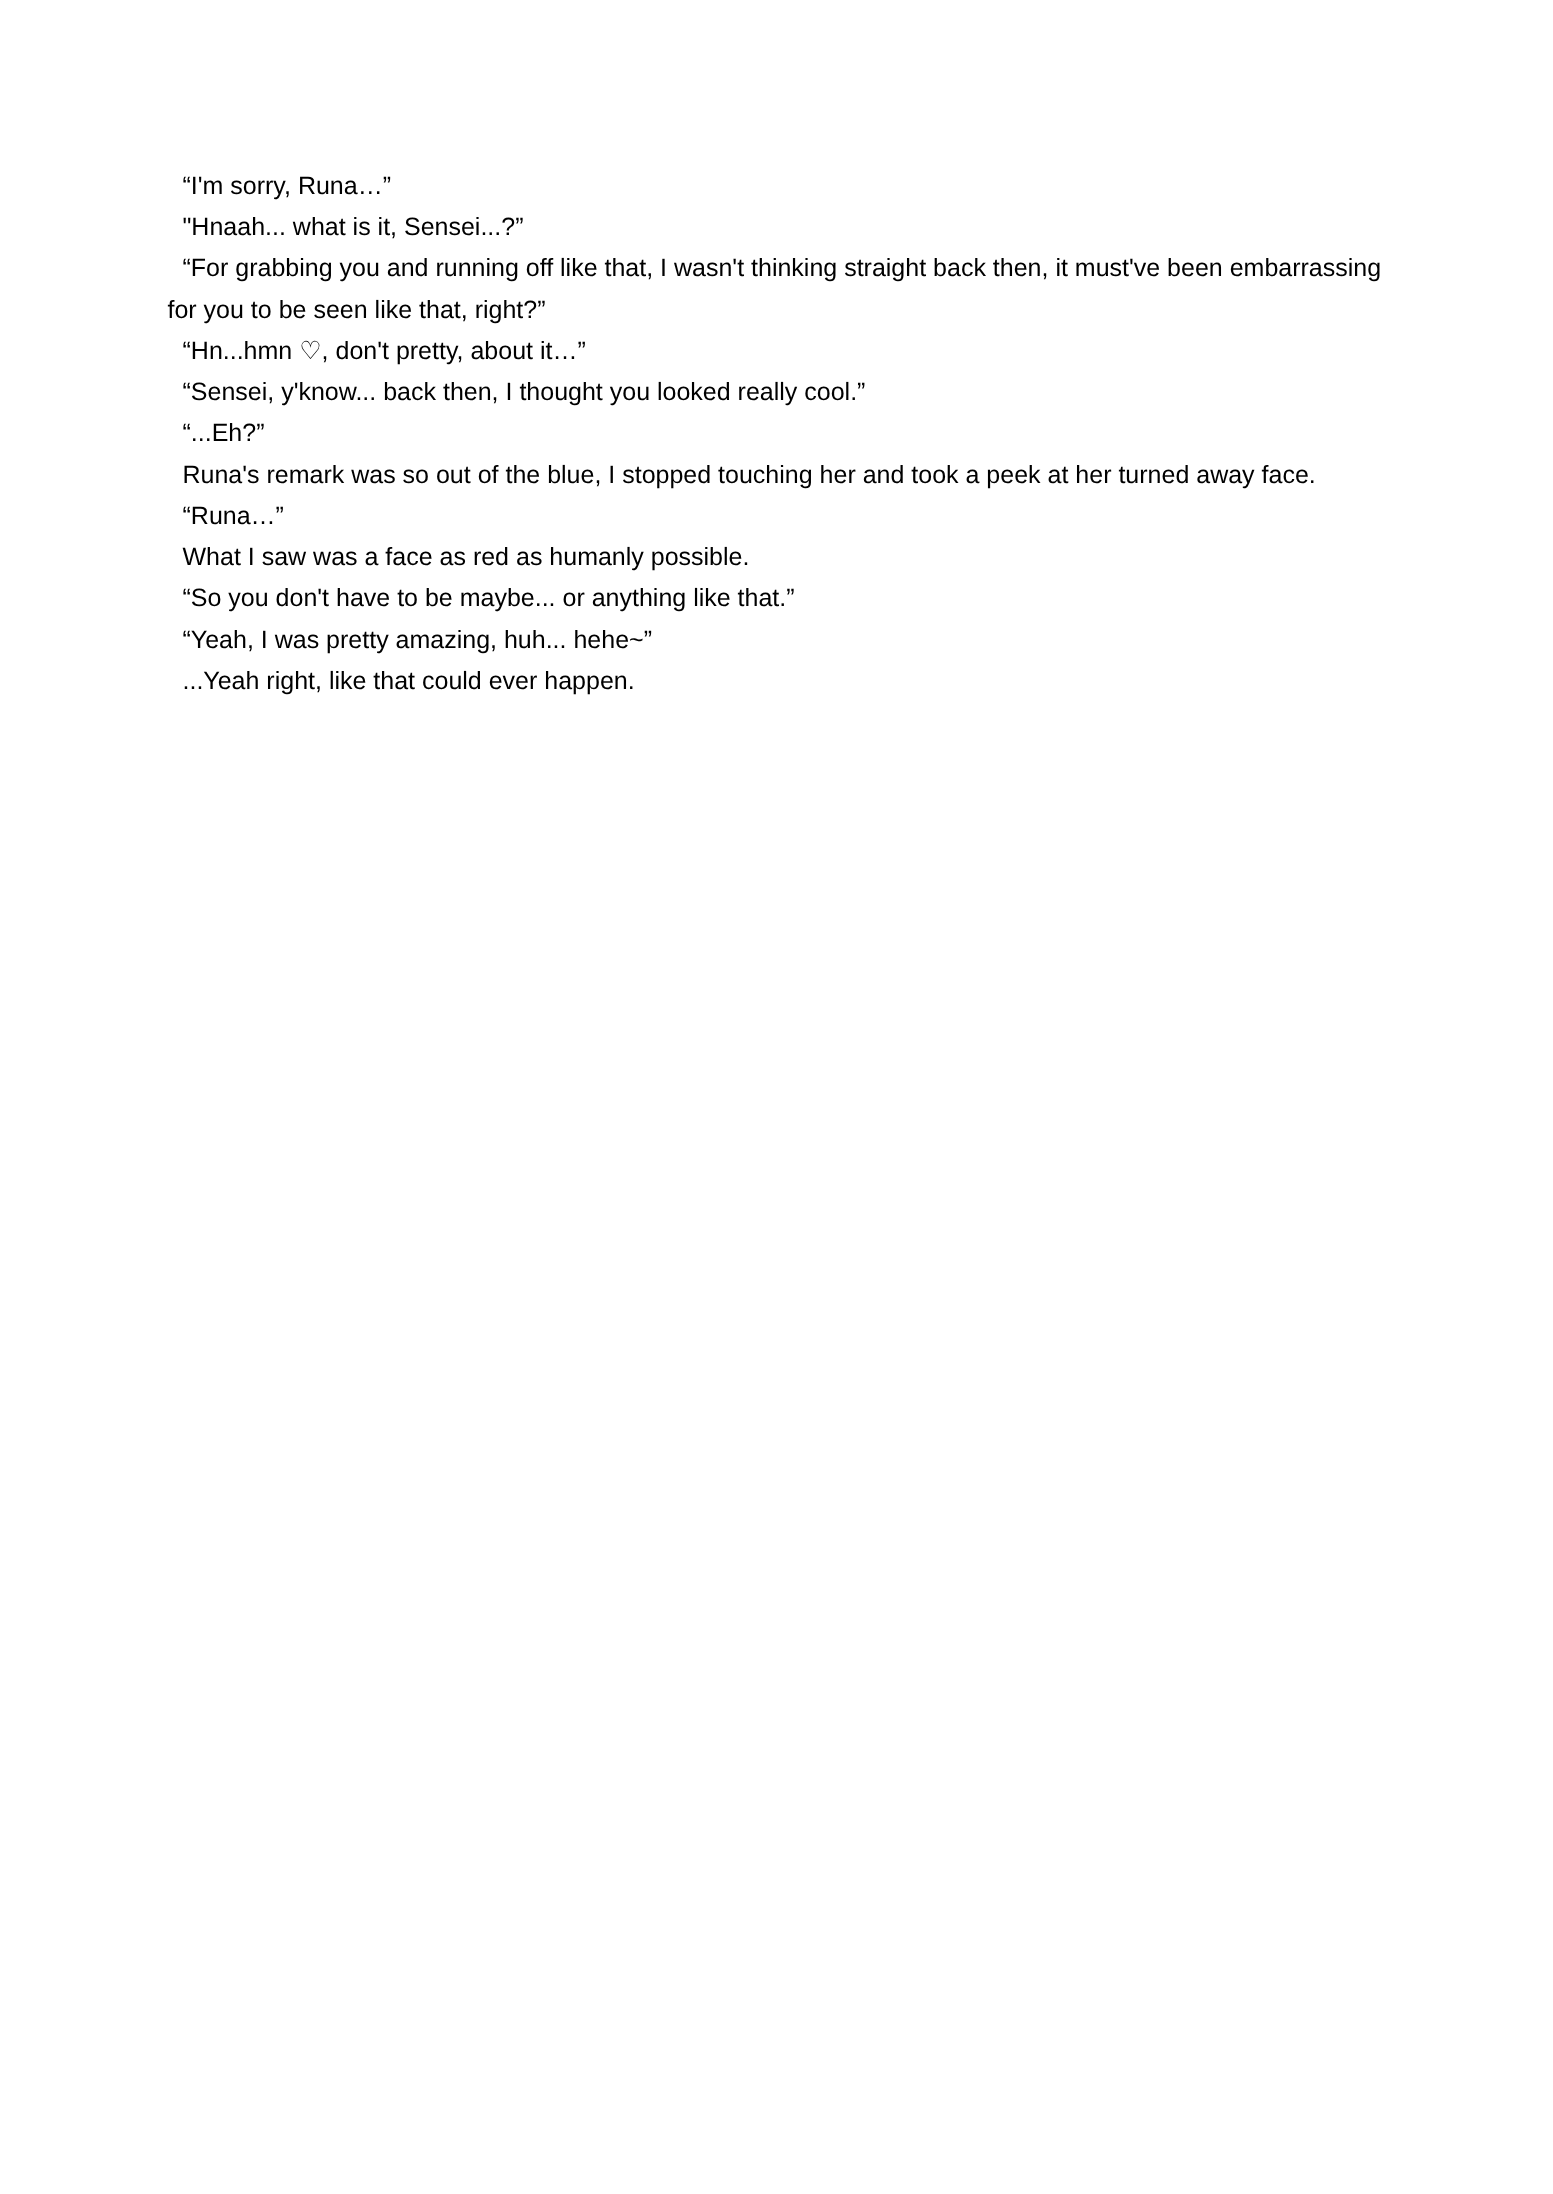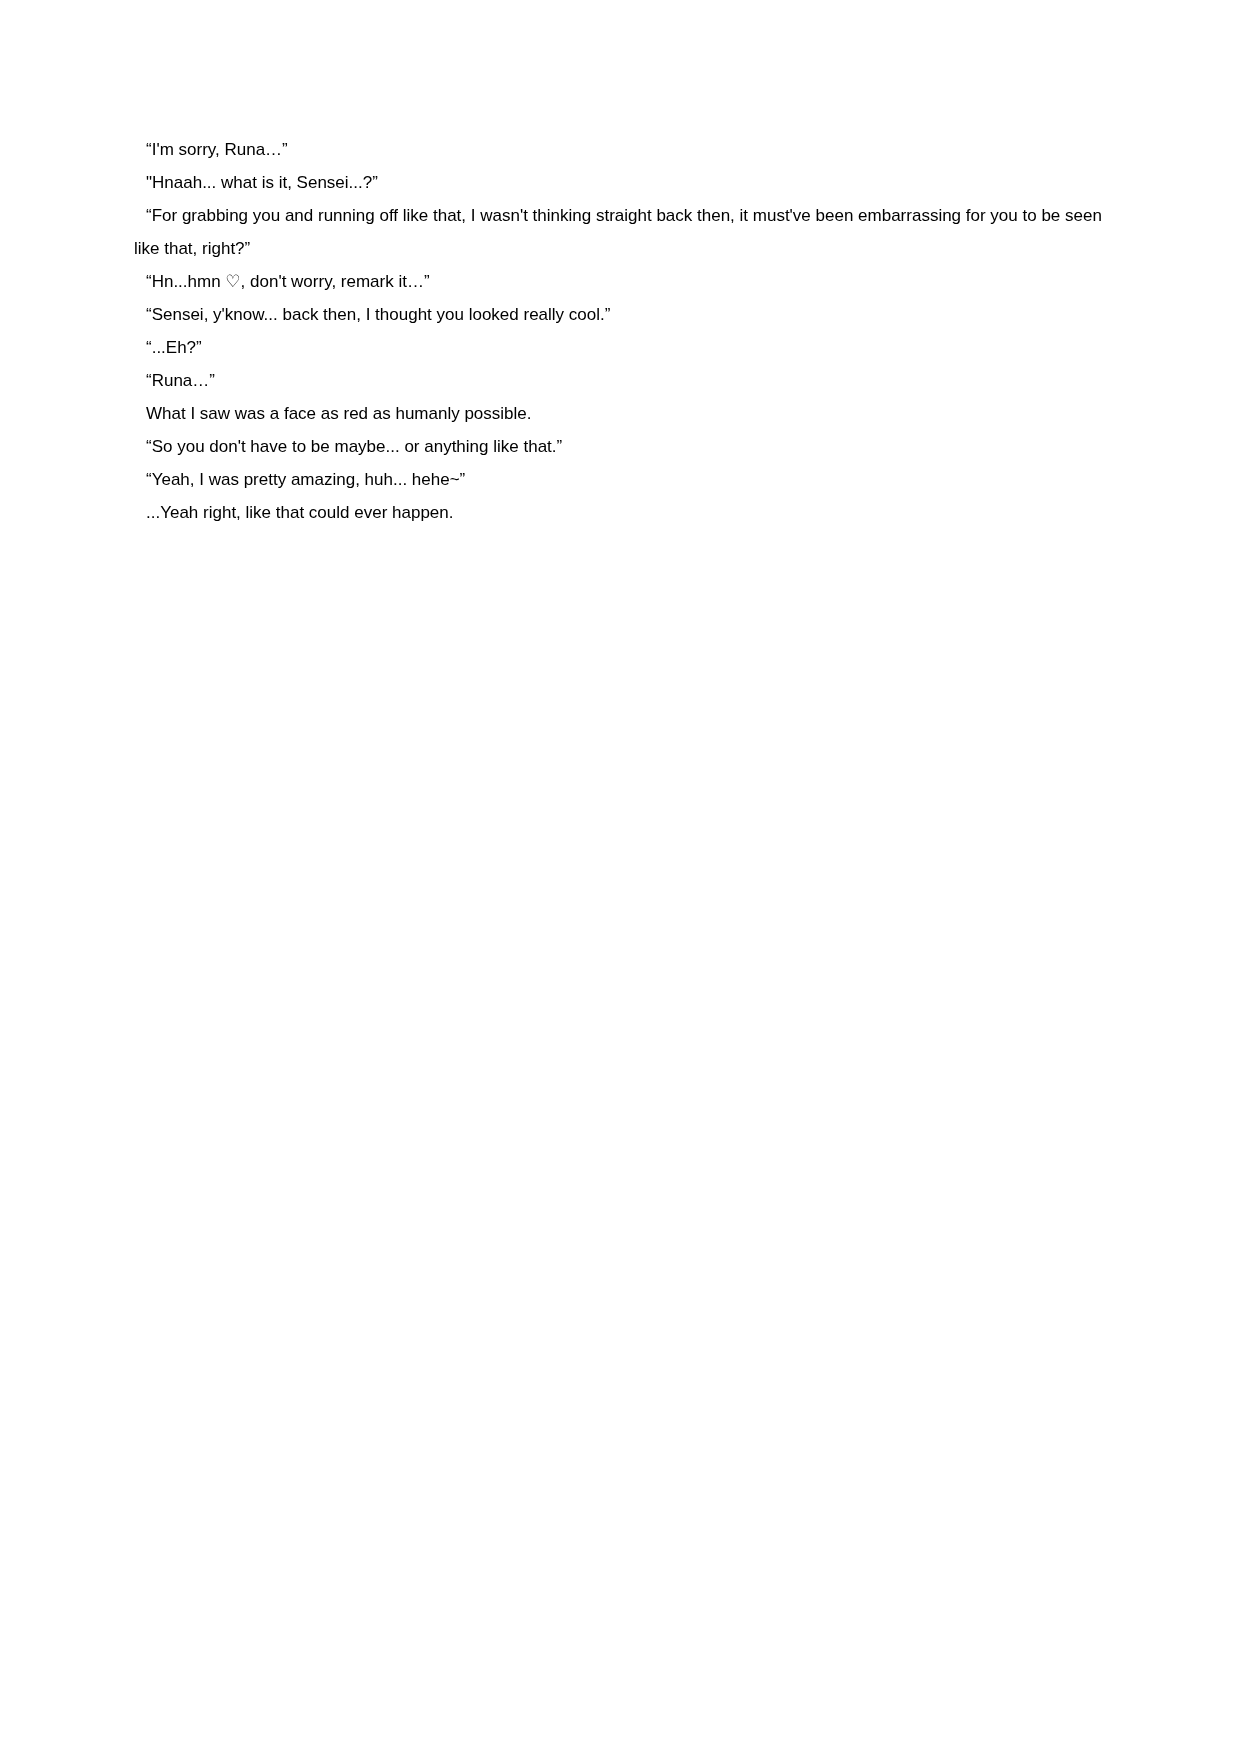--- a/index.html
+++ b/index.html
@@ -13,37 +13,38 @@
     height: 1755px;
     background: #ffffff;
     box-sizing: border-box;
     padding: 133px 135px 0 134px;
     overflow: hidden;
   }
   .doc-text p {
     margin: 0;
     padding: 0;
     font-family: "Liberation Sans", "DejaVu Sans", sans-serif;
-    font-size: 17px;
+    font-size: 20px;
     line-height: 33px;
     color: #000000;
     text-indent: 12px;
     white-space: pre-wrap;
   }
 </style>
 </head>
 <body>
 
 <div class="page">
   <div class="doc-text">
     <p>“I'm sorry, Runa…”</p>
     <p>"Hnaah... what is it, Sensei...?”</p>
     <p>“For grabbing you and running off like that, I wasn't thinking straight back then, it must've been embarrassing for you to be seen like that, right?”</p>
-    <p>“Hn...hmn ♡, don't worry, remark it…”</p>
+    <p>“Hn...hmn ♡, don't pretty, about it…”</p>
     <p>“Sensei, y'know... back then, I thought you looked really cool.”</p>
     <p>“...Eh?”</p>
+    <p>Runa's remark was so out of the blue, I stopped touching her and took a peek at her turned away face.</p>
     <p>“Runa…”</p>
     <p>What I saw was a face as red as humanly possible.</p>
     <p>“So you don't have to be maybe... or anything like that.”</p>
     <p>“Yeah, I was pretty amazing, huh... hehe~”</p>
     <p>...Yeah right, like that could ever happen.</p>
   </div>
 </div>
 
 </body></html>

